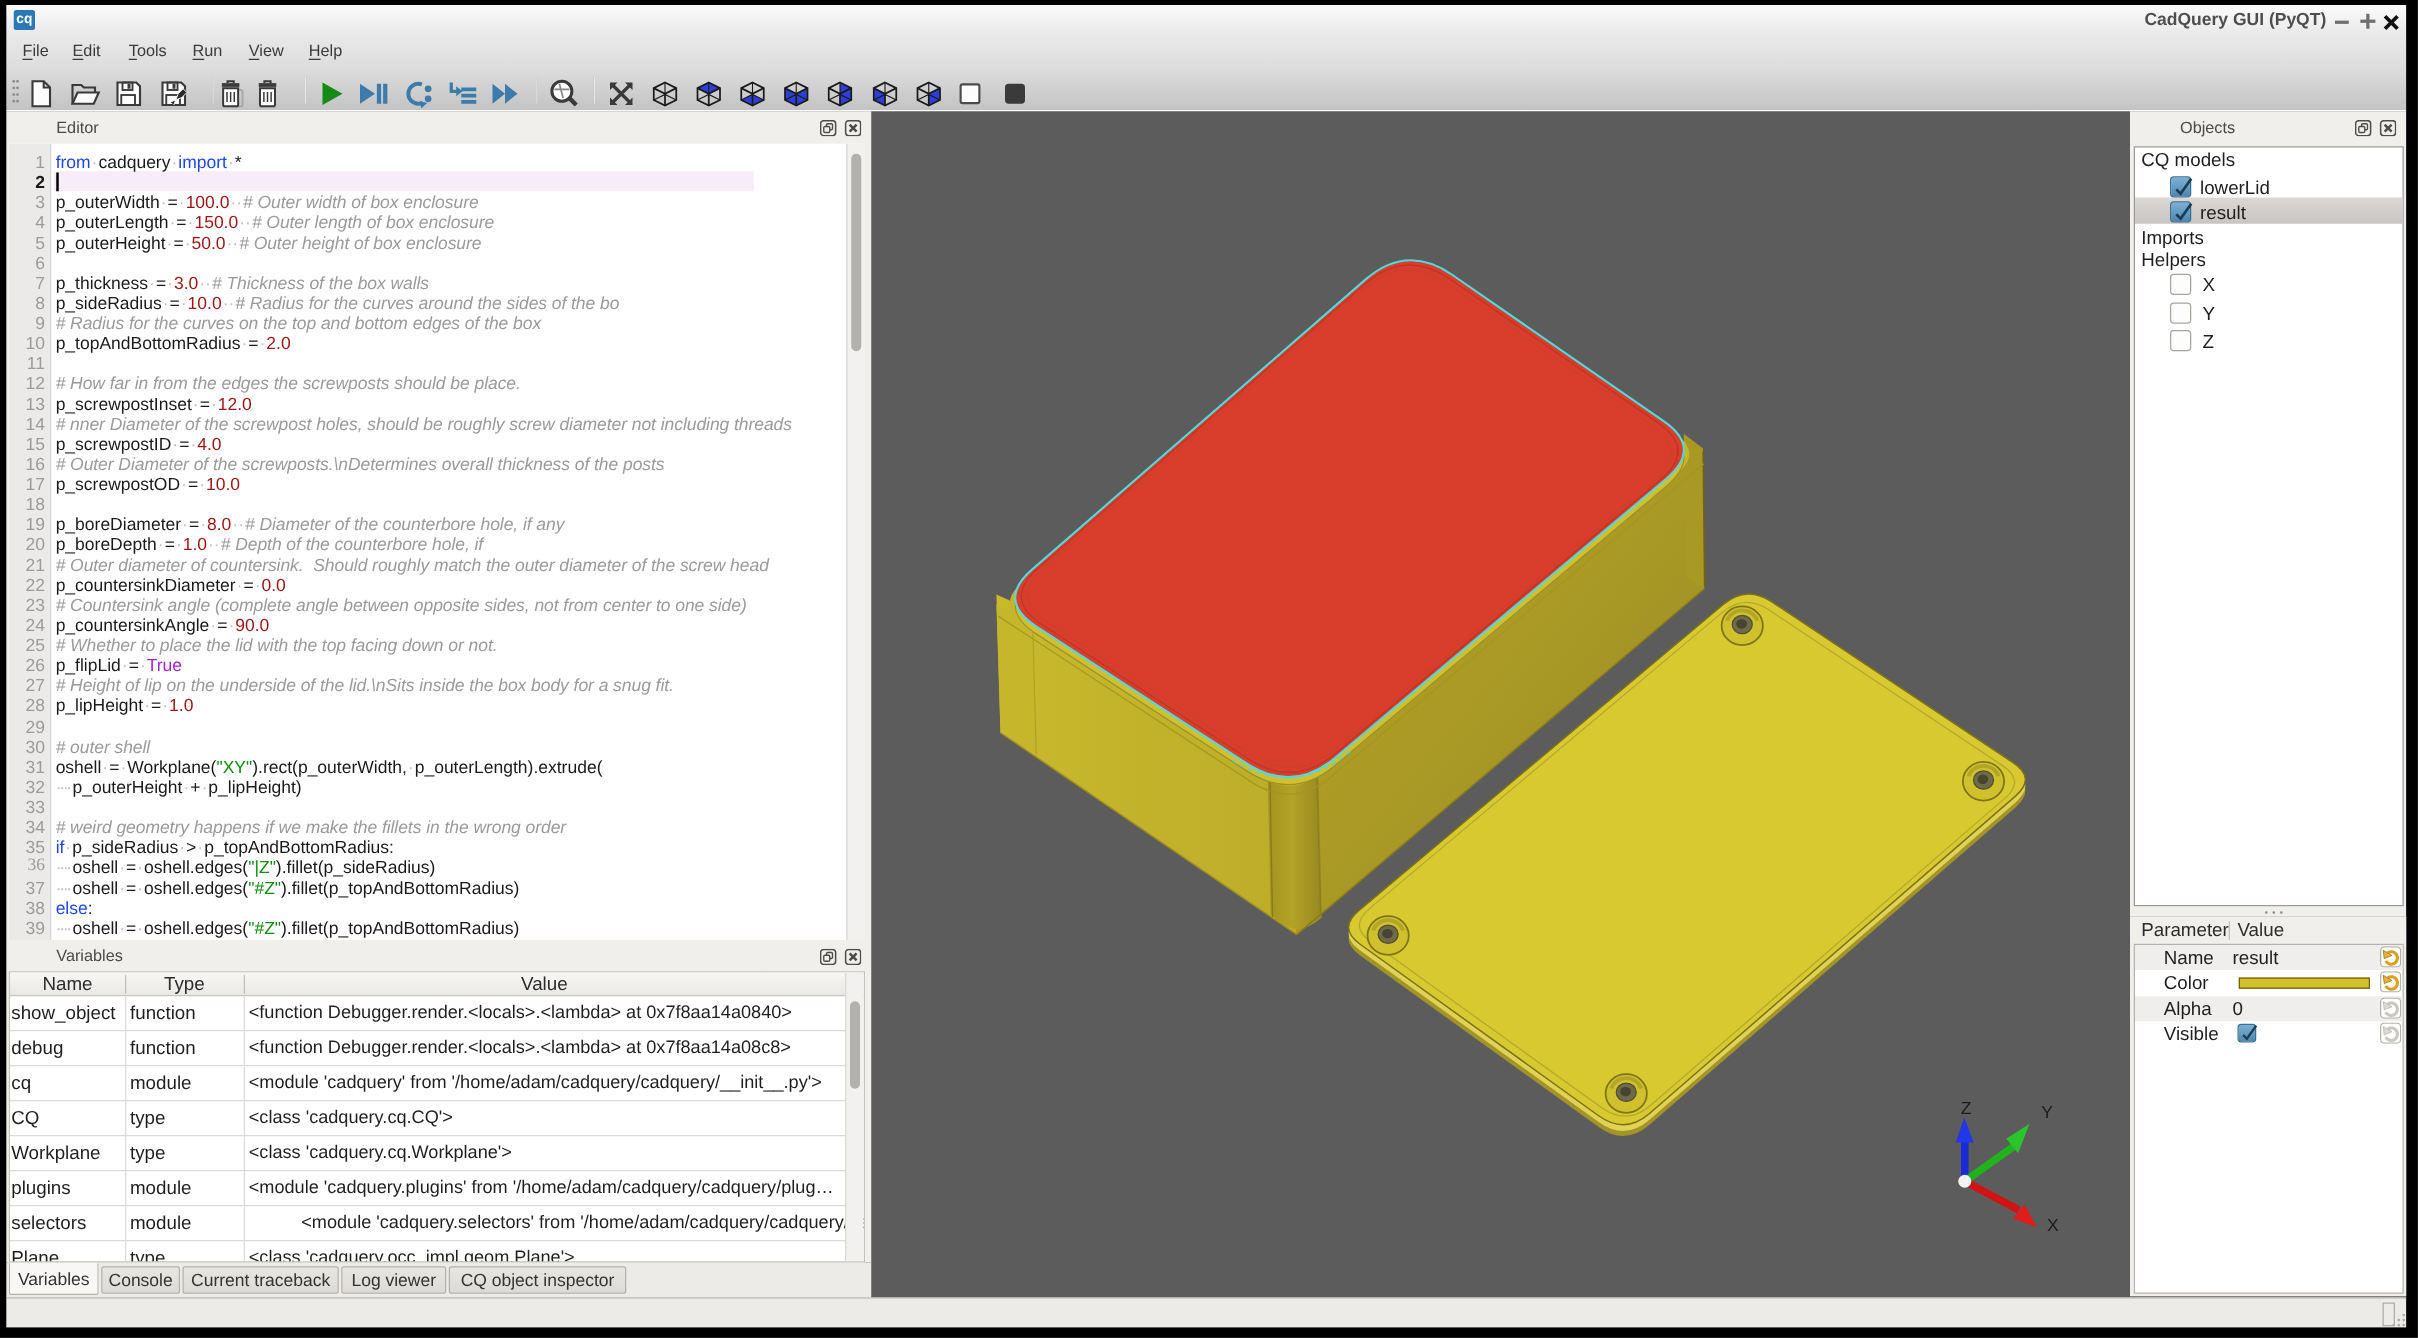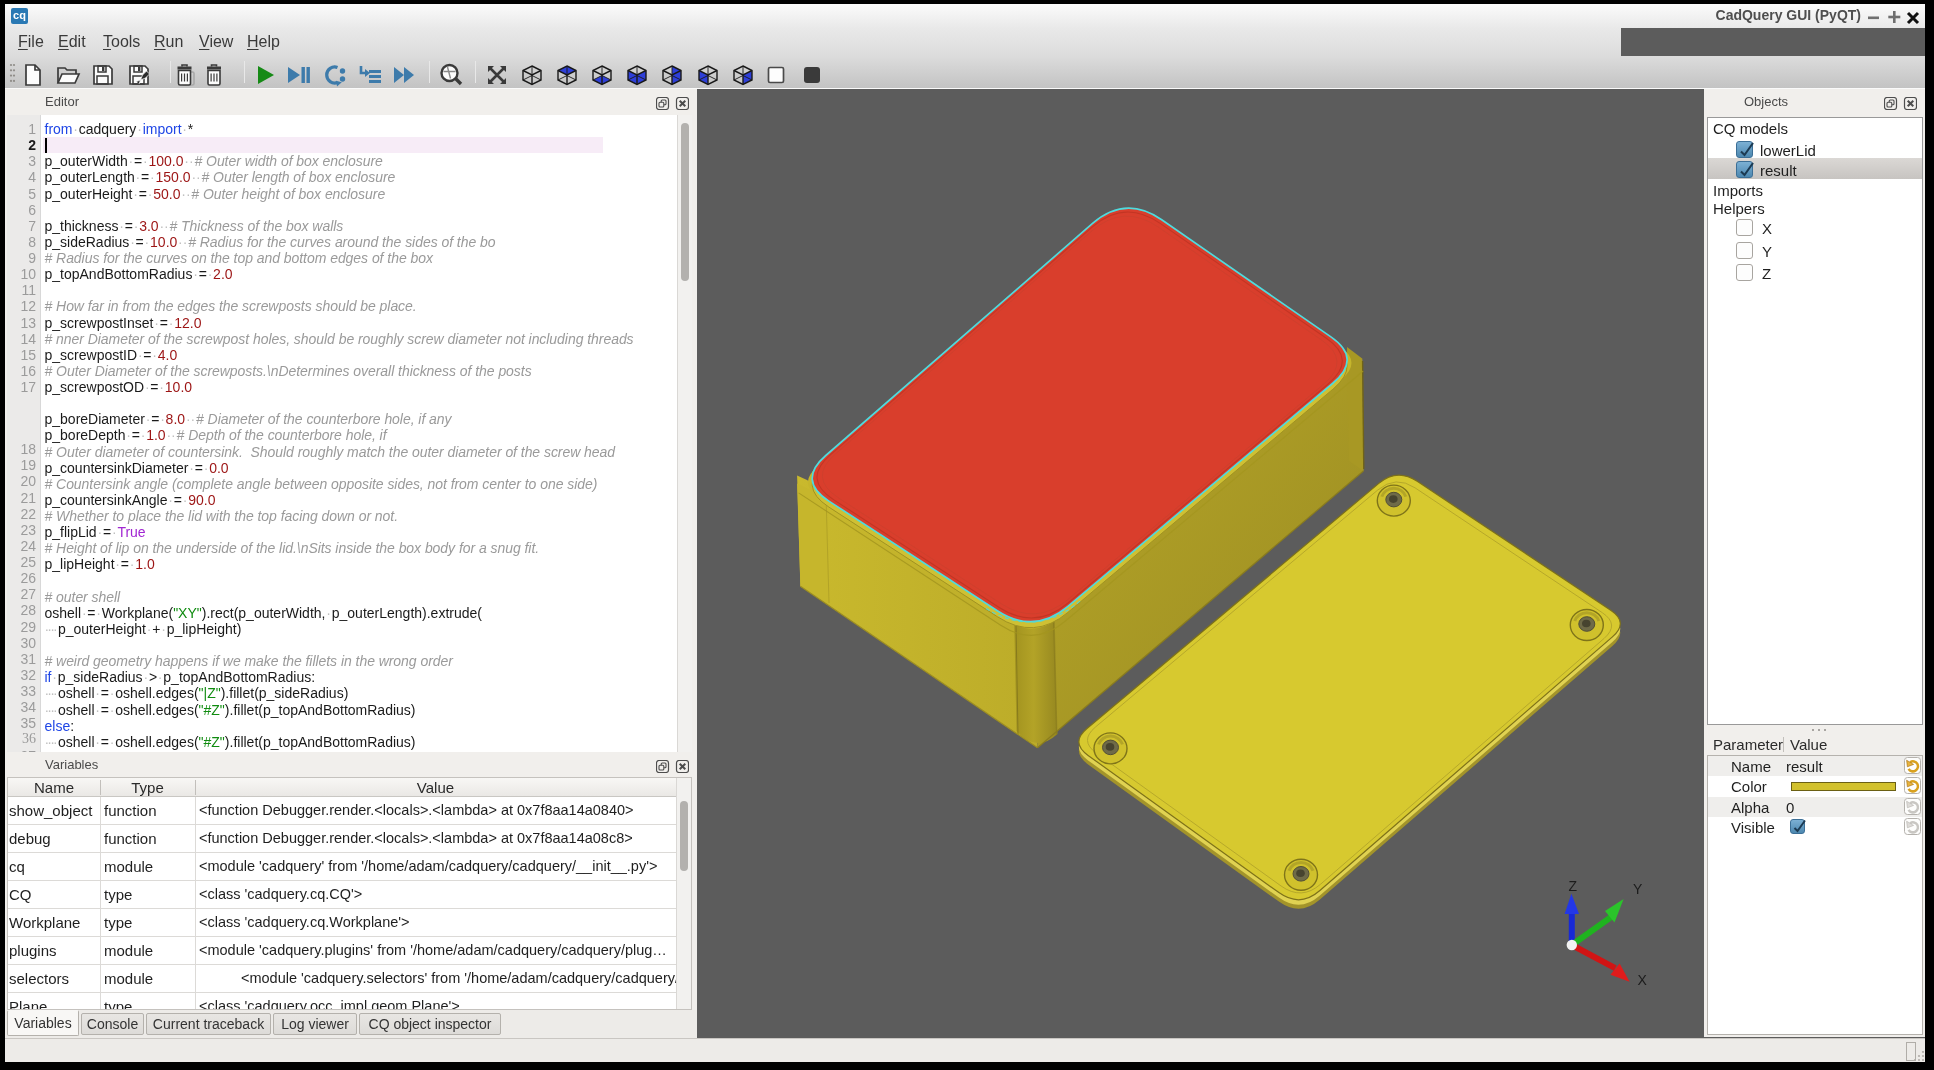--- a/index.html
+++ b/index.html
@@ -3,21 +3,21 @@
 <style>
 *{margin:0;padding:0;box-sizing:border-box;}
 html,body{width:1934px;height:1070px;background:#000;font-family:"Liberation Sans",sans-serif;overflow:hidden;}
 #win{position:absolute;left:5px;top:4px;width:1920px;height:1058px;background:#5c5c5c;overflow:hidden;}
 .abs{position:absolute;}
 
 #titlebar{position:absolute;left:0;top:0;width:1920px;height:24px;background:linear-gradient(#fbfbfb,#e9e9e9);}
 #cqicon{position:absolute;left:6px;top:4px;width:17px;height:16px;background:#2a79b4;border-radius:2px;color:#fff;font-weight:bold;font-size:11px;text-align:center;line-height:15px;}
 #title{position:absolute;left:0;top:3px;width:1856px;text-align:right;font-weight:bold;font-size:14px;color:#4e4e4e;}
 
-#menubar{position:absolute;left:0;top:24px;width:1616px;height:28px;background:linear-gradient(#e9e9e9,#dcdcdc);font-size:16px;color:#3a3a3a;}
+#menubar{position:absolute;left:0;top:24px;width:1920px;height:28px;background:linear-gradient(#e9e9e9,#dcdcdc);font-size:13px;color:#3a3a3a;}
 #menubar span{position:absolute;top:5px;}
 #menubar u{text-decoration:underline;text-underline-offset:2px;}
 
 #toolbar{position:absolute;left:0;top:52px;width:1920px;height:33px;background:linear-gradient(#dcdcdc,#c3c3c3);border-bottom:1px solid #fafafa;}
 .tsep{position:absolute;top:5px;width:1px;height:22px;background:#a3a09c;border-right:1px solid #e8e8e8;}
 
 .dock{position:absolute;background:#f1efec;}
 .dtitle{position:absolute;left:4px;top:5px;font-size:13px;color:#4a4a4a;margin-left:36px;}
 .dbtns{position:absolute;right:8px;top:7px;}
 
@@ -288,21 +288,21 @@
             <div style="height:16.14px;">8</div>
             <div style="height:16.14px;">9</div>
             <div style="height:16.14px;">10</div>
             <div style="height:16.14px;">11</div>
             <div style="height:16.14px;">12</div>
             <div style="height:16.14px;">13</div>
             <div style="height:16.14px;">14</div>
             <div style="height:16.14px;">15</div>
             <div style="height:16.14px;">16</div>
             <div style="height:16.14px;">17</div>
-            <div style="height:16.14px;margin-top:46px;">18</div>
+            <div style="height:16.14px;">18</div>
             <div style="height:16.14px;">19</div>
             <div style="height:16.14px;">20</div>
             <div style="height:16.14px;">21</div>
             <div style="height:16.14px;">22</div>
             <div style="height:16.14px;">23</div>
             <div style="height:16.14px;">24</div>
             <div style="height:16.14px;">25</div>
             <div style="height:16.14px;">26</div>
             <div style="height:16.14px;">27</div>
             <div style="height:16.14px;">28</div>

